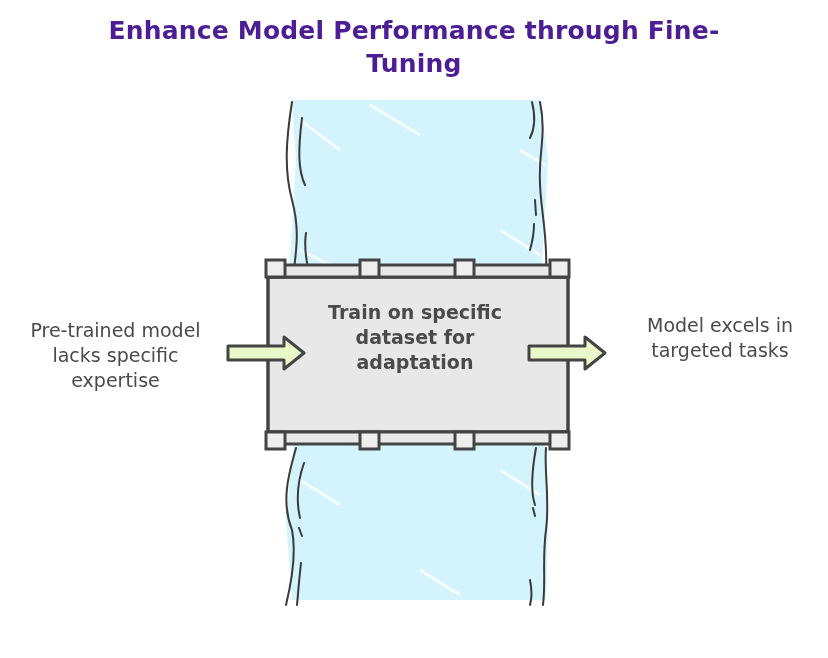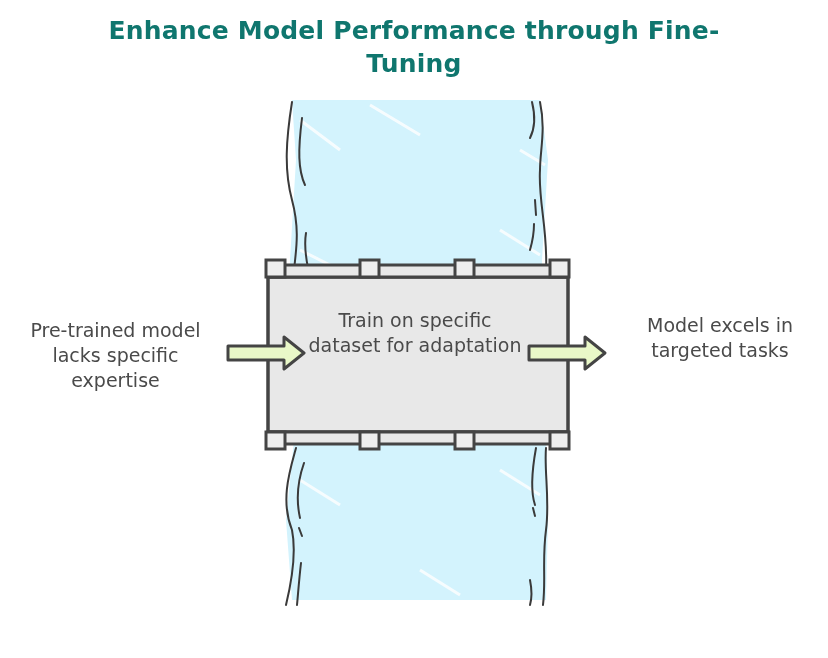--- a/index.html
+++ b/index.html
@@ -1,28 +1,28 @@
 <!DOCTYPE html>
 <html><head>
 <meta charset="utf-8">
 <style>
   html, body { margin: 0; padding: 0; background: #ffffff; }
   body { width: 828px; height: 658px; position: relative; overflow: hidden; font-family: "DejaVu Sans", sans-serif; }
   .title {
     position: absolute; left: 80px; width: 668px; top: 14px;
     text-align: center; font-weight: bold; font-size: 25px; line-height: 33px;
-    color: #0f766e; letter-spacing: 0.2px;
+    color: #4c1d95; letter-spacing: 0.2px;
   }
   svg.scene { position: absolute; left: 0; top: 0; }
   .label {
     position: absolute; text-align: center; color: #4a4a4a;
     font-size: 19px; line-height: 25px;
   }
   .lbl-left { left: 8px; width: 215px; top: 318px; }
-  .lbl-center { left: 300px; width: 230px; top: 308px; }
+  .lbl-center { left: 300px; width: 230px; top: 300px; font-weight: bold; }
   .lbl-right { left: 620px; width: 200px; top: 313px; }
 </style>
 </head>
 <body>
 
 <div class="title">Enhance Model Performance through Fine-Tuning</div>
 
 <svg class="scene" width="828" height="658" viewBox="0 0 828 658">
 
   <g>

